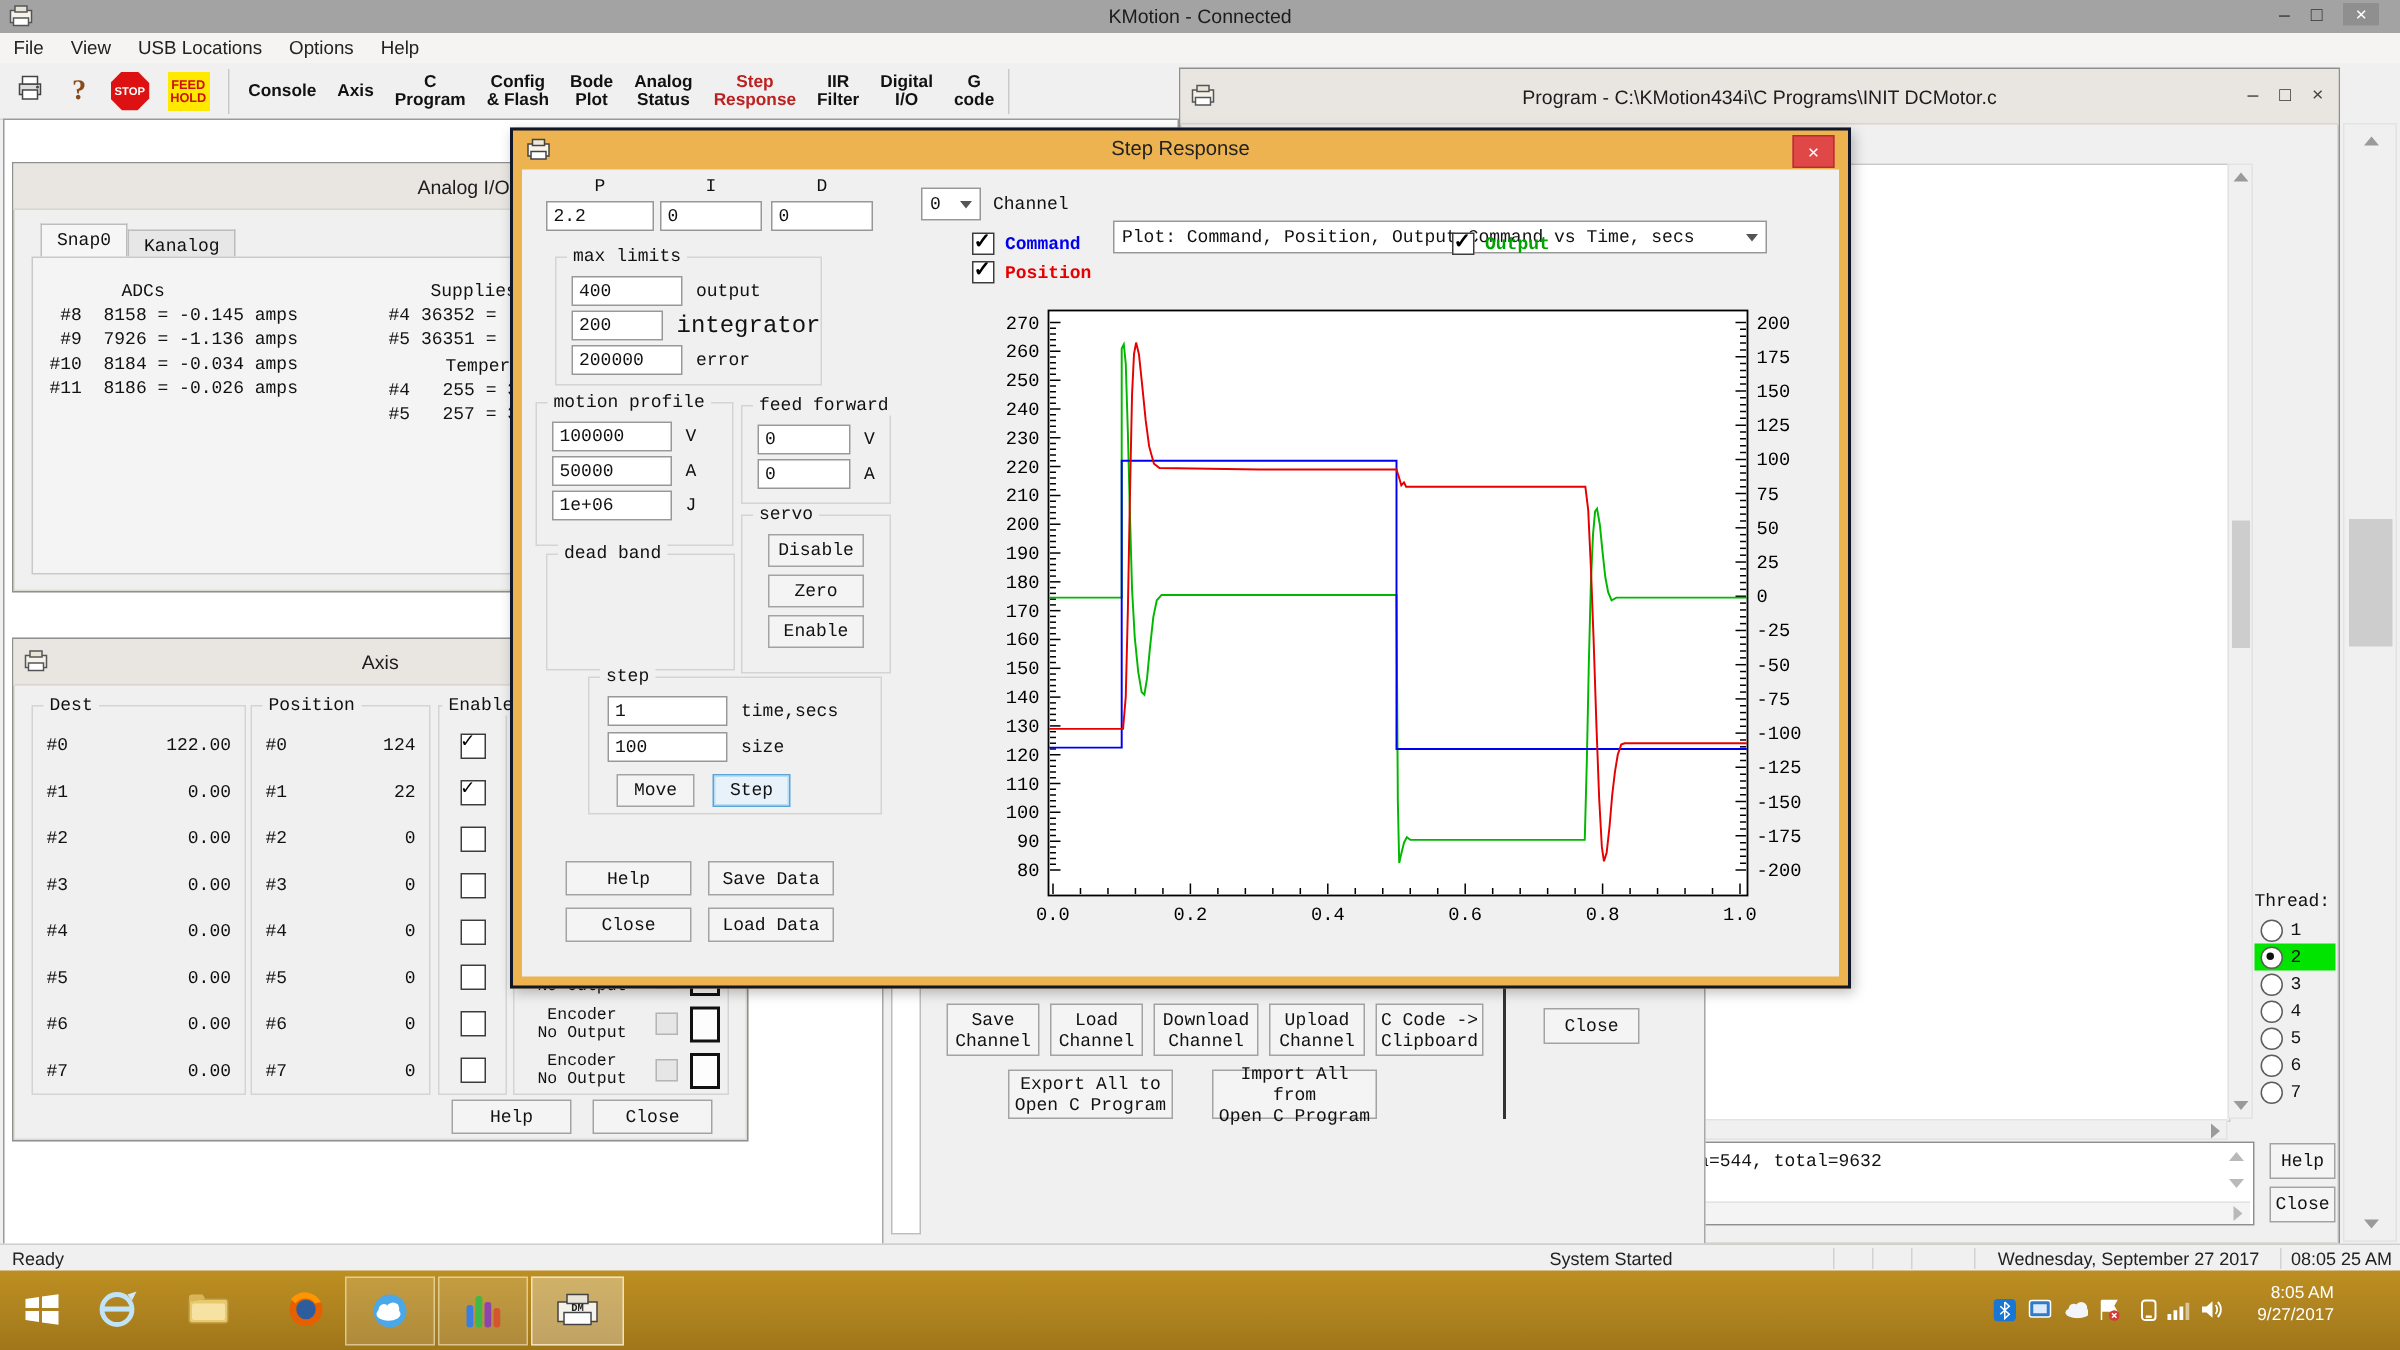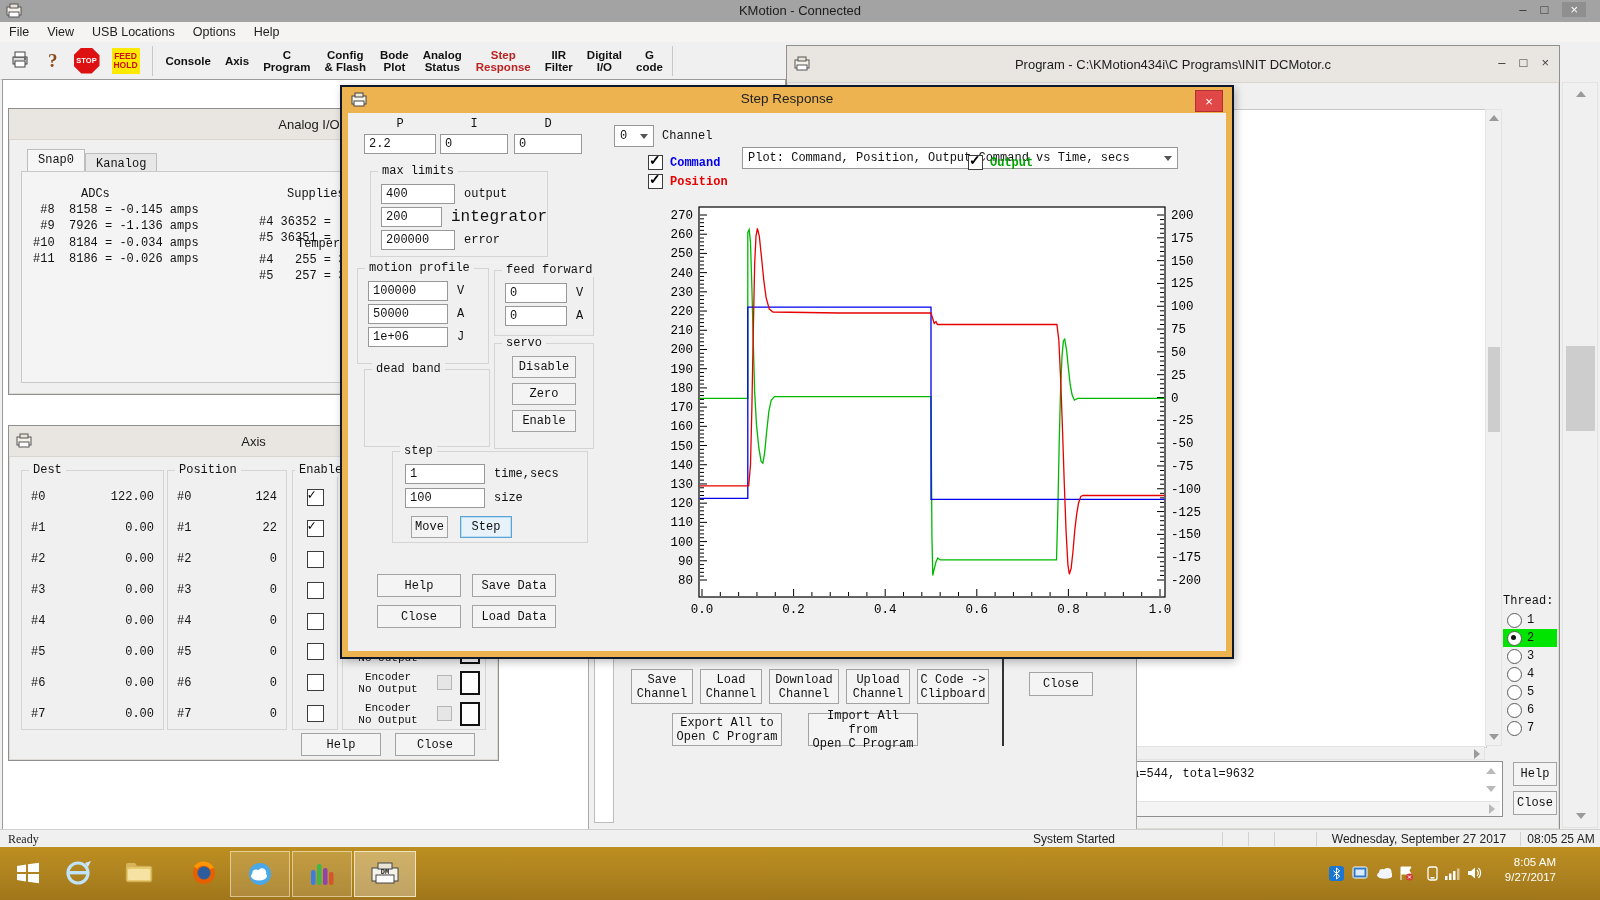--- a/index.html
+++ b/index.html
@@ -270,21 +270,21 @@
       </div>
     <div class="abs" style="left:12px;top:62px;width:576px;height:210px;border:1px solid #c9c9c9;background:#f4f4f4;"></div>
     <div class="abs mono pre" style="left:72px;top:78px;font-size:12px;">ADCs</div>
     <div class="abs" id="adc-rows" style="left:24px;top:94px;">
         <div class="mono pre" style="font-size: 12px; height: 16.3px;"> #8  8158 = -0.145 amps</div>
         <div class="mono pre" style="font-size: 12px; height: 16.3px;"> #9  7926 = -1.136 amps</div>
         <div class="mono pre" style="font-size: 12px; height: 16.3px;">#10  8184 = -0.034 amps</div>
         <div class="mono pre" style="font-size: 12px; height: 16.3px;">#11  8186 = -0.026 amps</div>
       </div>
     <div class="abs mono pre" style="left:278px;top:78px;font-size:12px;">Supplies</div>
-    <div class="abs" id="supply-rows" style="left:250px;top:94px;margin-top:12px;">
+    <div class="abs" id="supply-rows" style="left:250px;top:94px;">
         <div class="mono pre" style="font-size: 12px; height: 16.3px;">#4 36352 =</div>
         <div class="mono pre" style="font-size: 12px; height: 16.3px;">#5 36351 =</div>
       </div>
     <div class="abs mono pre" style="left:288px;top:128px;font-size:12px;">Temperat</div>
     <div class="abs" id="temp-rows" style="left:250px;top:144px;">
         <div class="mono pre" style="font-size: 12px; height: 16.3px;">#4   255 = 3</div>
         <div class="mono pre" style="font-size: 12px; height: 16.3px;">#5   257 = 3</div>
       </div>
   </div>
 
@@ -597,21 +597,21 @@
           <div class="grow">
             <div class="field" style="width: 80px; height: 20px;">1</div>
             <span class="mono pre" style="font-size: 12px;">time,secs</span>
           </div>
           <div class="grow">
             <div class="field" style="width: 80px; height: 20px;">100</div>
             <span class="mono pre" style="font-size: 12px;">size</span>
           </div>
         </div>
       <div style="display:flex;gap:12px;margin:8px 0 0 18px;">
-        <div class="btn" style="width:37px;height:22px;">Move</div>
+        <div class="btn" style="width:52px;height:22px;">Move</div>
         <div class="btn focus" style="width:52px;height:22px;">Step</div>
       </div>
     </div>
 
     <div class="btn" style="position:absolute;left:35px;top:487px;width:84px;height:23px;">Help</div>
     <div class="btn" style="position:absolute;left:130px;top:487px;width:84px;height:23px;">Save Data</div>
     <div class="btn" style="position:absolute;left:35px;top:518px;width:84px;height:23px;">Close</div>
     <div class="btn" style="position:absolute;left:130px;top:518px;width:84px;height:23px;">Load Data</div>
 
     <svg id="plot-svg" style="position:absolute;left:312px;top:116px;" width="560" height="416">
@@ -862,21 +862,21 @@
         <text x="322.8" y="410" text-anchor="middle" font-size="12.5">0.6</text>
         <text x="414.40000000000003" y="410" text-anchor="middle" font-size="12.5">0.8</text>
         <text x="506" y="410" text-anchor="middle" font-size="12.5">1.0</text>
         <polyline points="45.5,195.4 93.8,195.4 93.8,29.3 95.2,26.6 96.5,39.4 97.9,85.0 99.3,139.8 100.7,189.9 102.5,221.9 104.8,244.7 107.1,258.4 108.9,260.2 110.7,249.3 112.6,229.2 114.9,208.2 117.2,197.2 120.4,193.6 185.4,193.6 277.0,193.6 277.9,331.4 278.8,372.4 280.2,366.1 282.0,358.8 283.9,355.1 286.2,356.9 322.8,356.9 402.5,356.9 403.9,304.0 405.2,240.1 406.6,185.4 408.0,153.4 409.4,137.9 410.7,136.1 412.6,147.1 414.4,165.3 416.2,181.7 418.1,191.8 420.4,197.2 423.6,195.4 510.5,195.4" fill="none" stroke="#00b800" stroke-width="1.3"></polyline>
         <polyline points="45.5,295.4 93.8,295.4 93.8,104.2 277.0,104.2 277.0,296.3 510.5,296.3" fill="none" stroke="#0000ee" stroke-width="1.3"></polyline>
         <polyline points="45.5,282.9 94.7,282.9 96.5,261.7 97.9,204.1 99.3,127.3 100.7,60.0 102.0,33.1 103.4,25.4 105.3,33.1 107.5,54.3 109.8,77.3 112.1,94.6 115.3,106.1 119.0,109.0 185.4,110.0 277.0,110.0 278.8,115.7 280.2,120.5 282.0,118.6 283.4,121.5 299.9,121.5 402.9,121.5 404.8,136.9 406.6,175.3 408.4,223.3 410.3,280.9 412.1,329.0 413.9,361.6 415.3,371.2 417.1,365.5 419.0,348.2 420.8,327.1 422.6,311.7 424.5,300.2 426.8,293.4 429.1,292.5 510.5,292.5" fill="none" stroke="#e60000" stroke-width="1.3"></polyline>
       </svg>
   </div>
 
   <div id="statusbar">
-    <span class="abs" style="left:8px;top:2px;font-family:Liberation Serif, serif;">Ready</span>
+    <span class="abs" style="left:8px;top:2px;">Ready</span>
     <span class="abs" style="left:1033px;top:2px;">System Started</span>
     <span class="ssep" style="left:1222px;"></span>
       <span class="ssep" style="left:1248px;"></span>
     <span class="ssep" style="left:1274px;"></span>
       <span class="ssep" style="left:1316px;"></span>
     <span class="abs" style="left:1320px;width:198px;text-align:center;top:2px;">Wednesday, September 27 2017</span>
     <span class="ssep" style="left:1520px;"></span>
     <span class="abs" style="left:1524px;width:74px;text-align:center;top:2px;">08:05 25 AM</span>
   </div>
 

